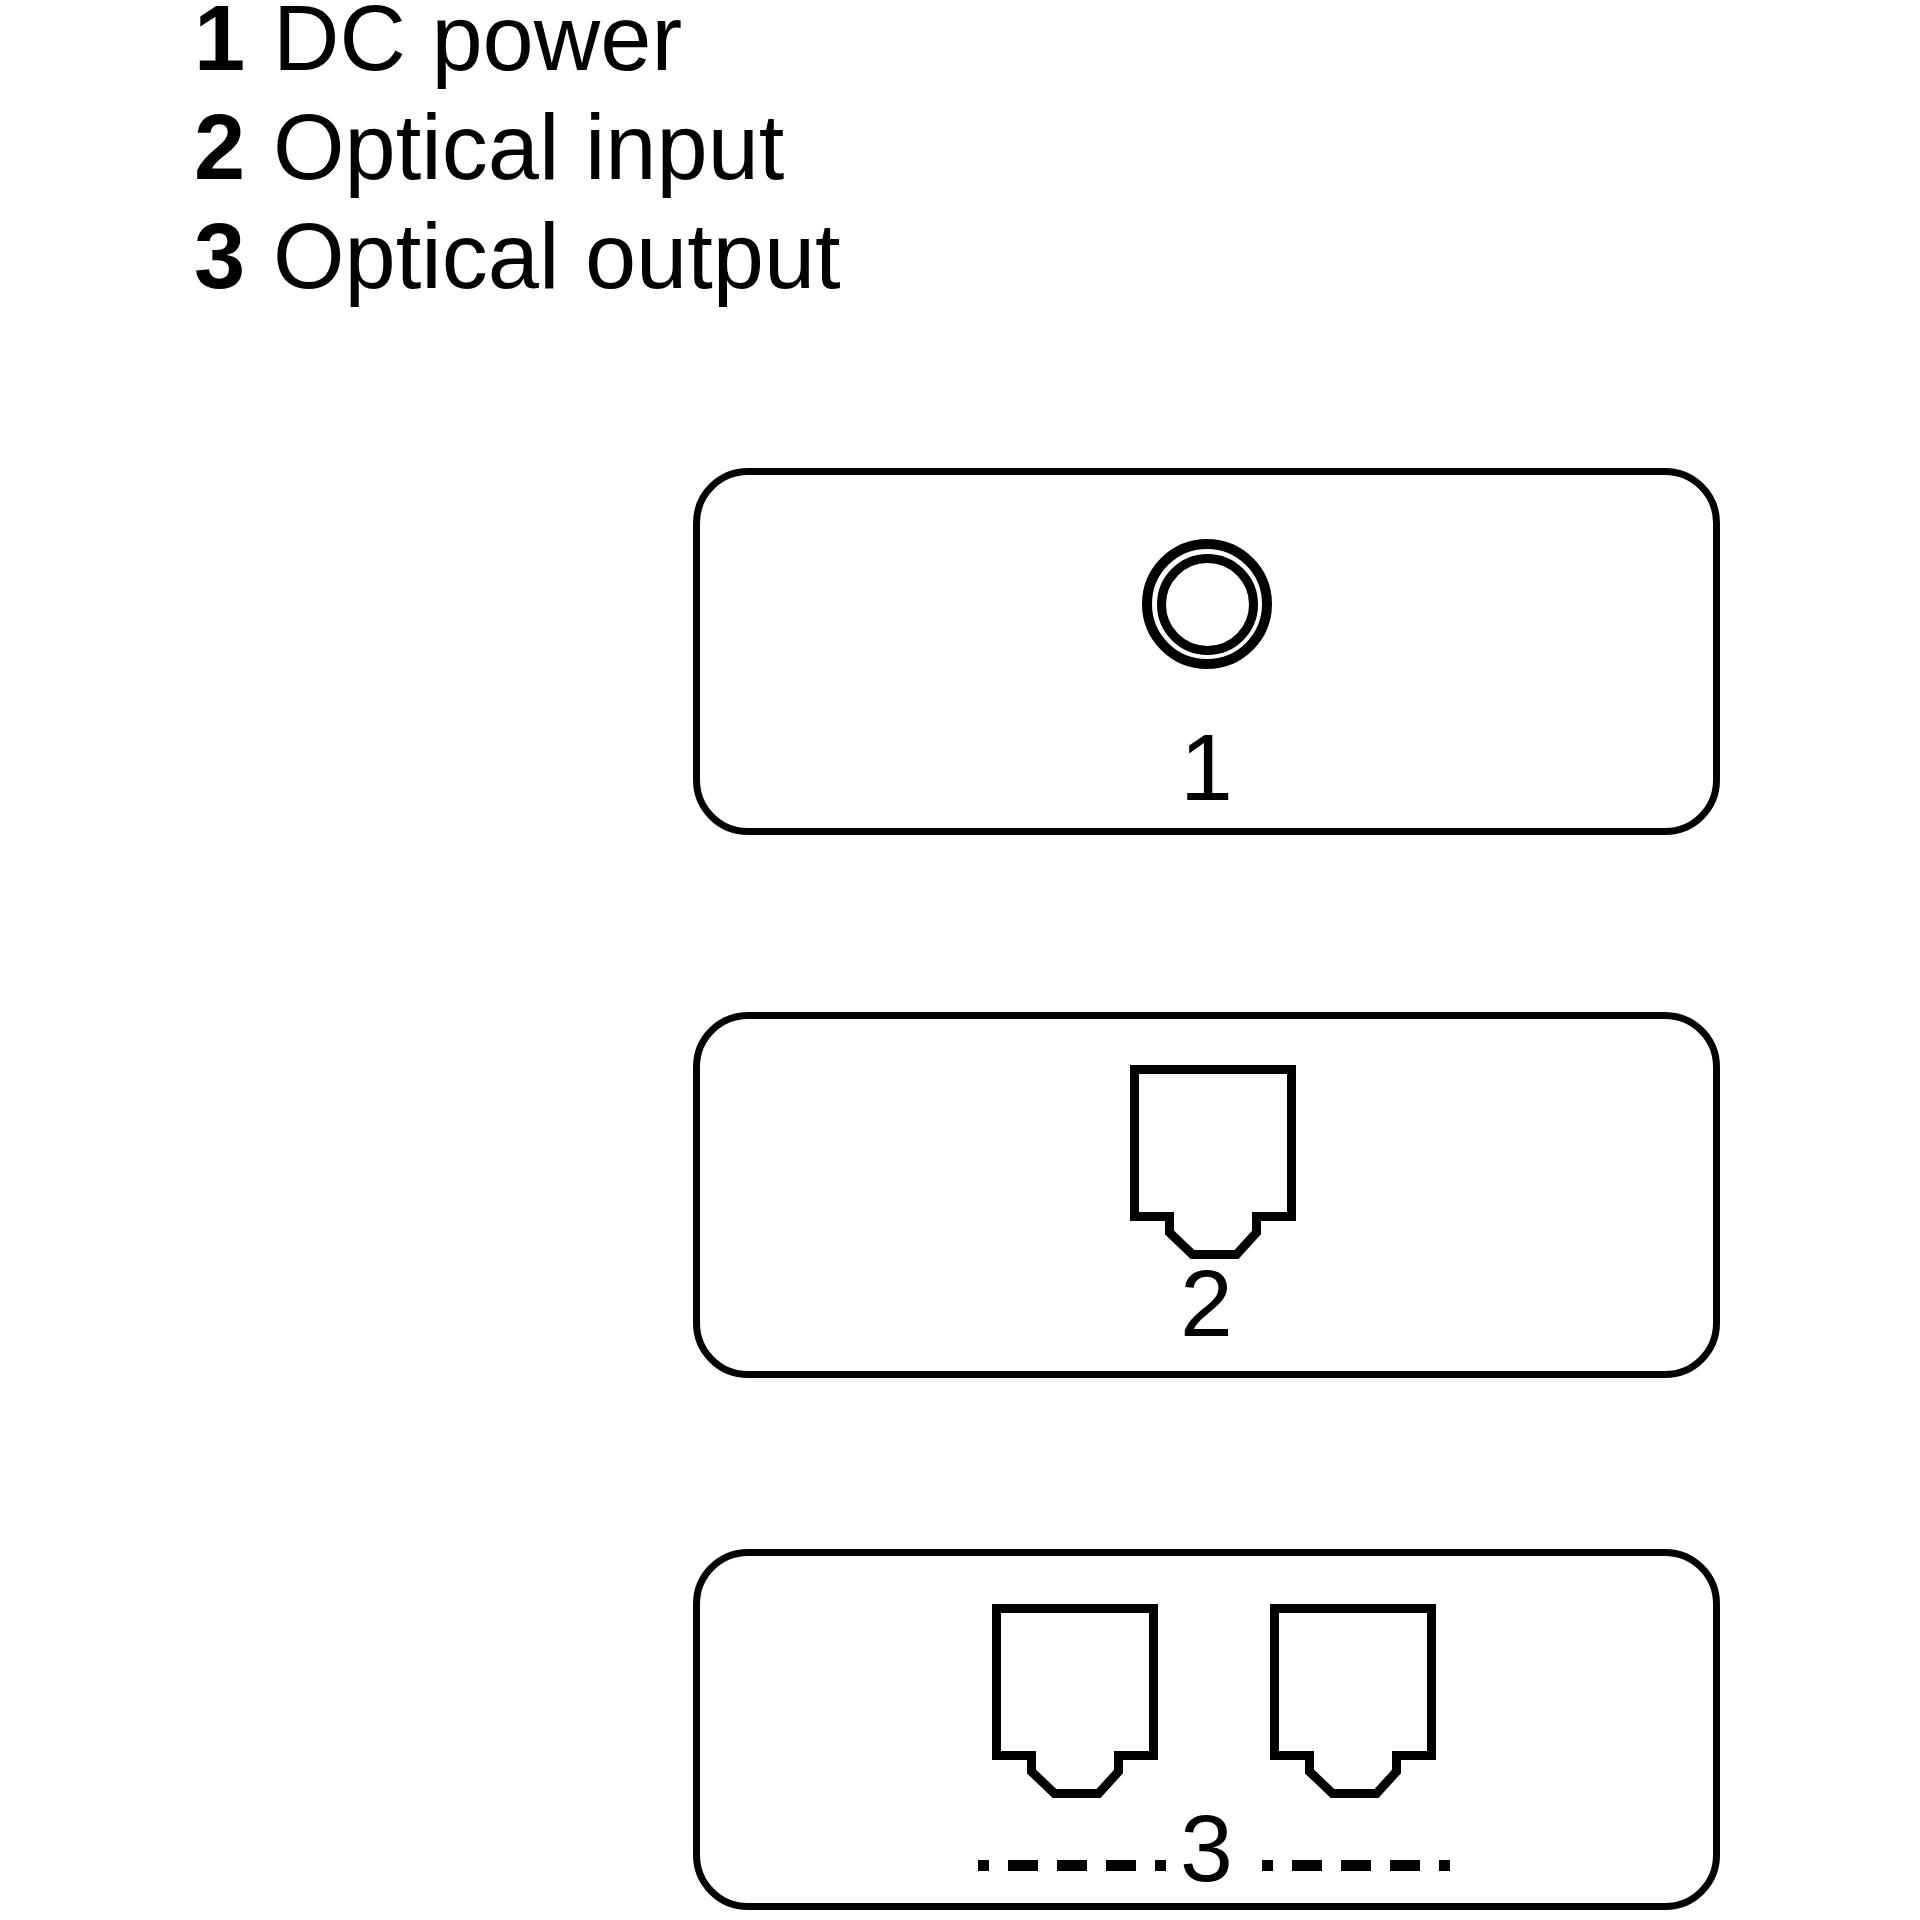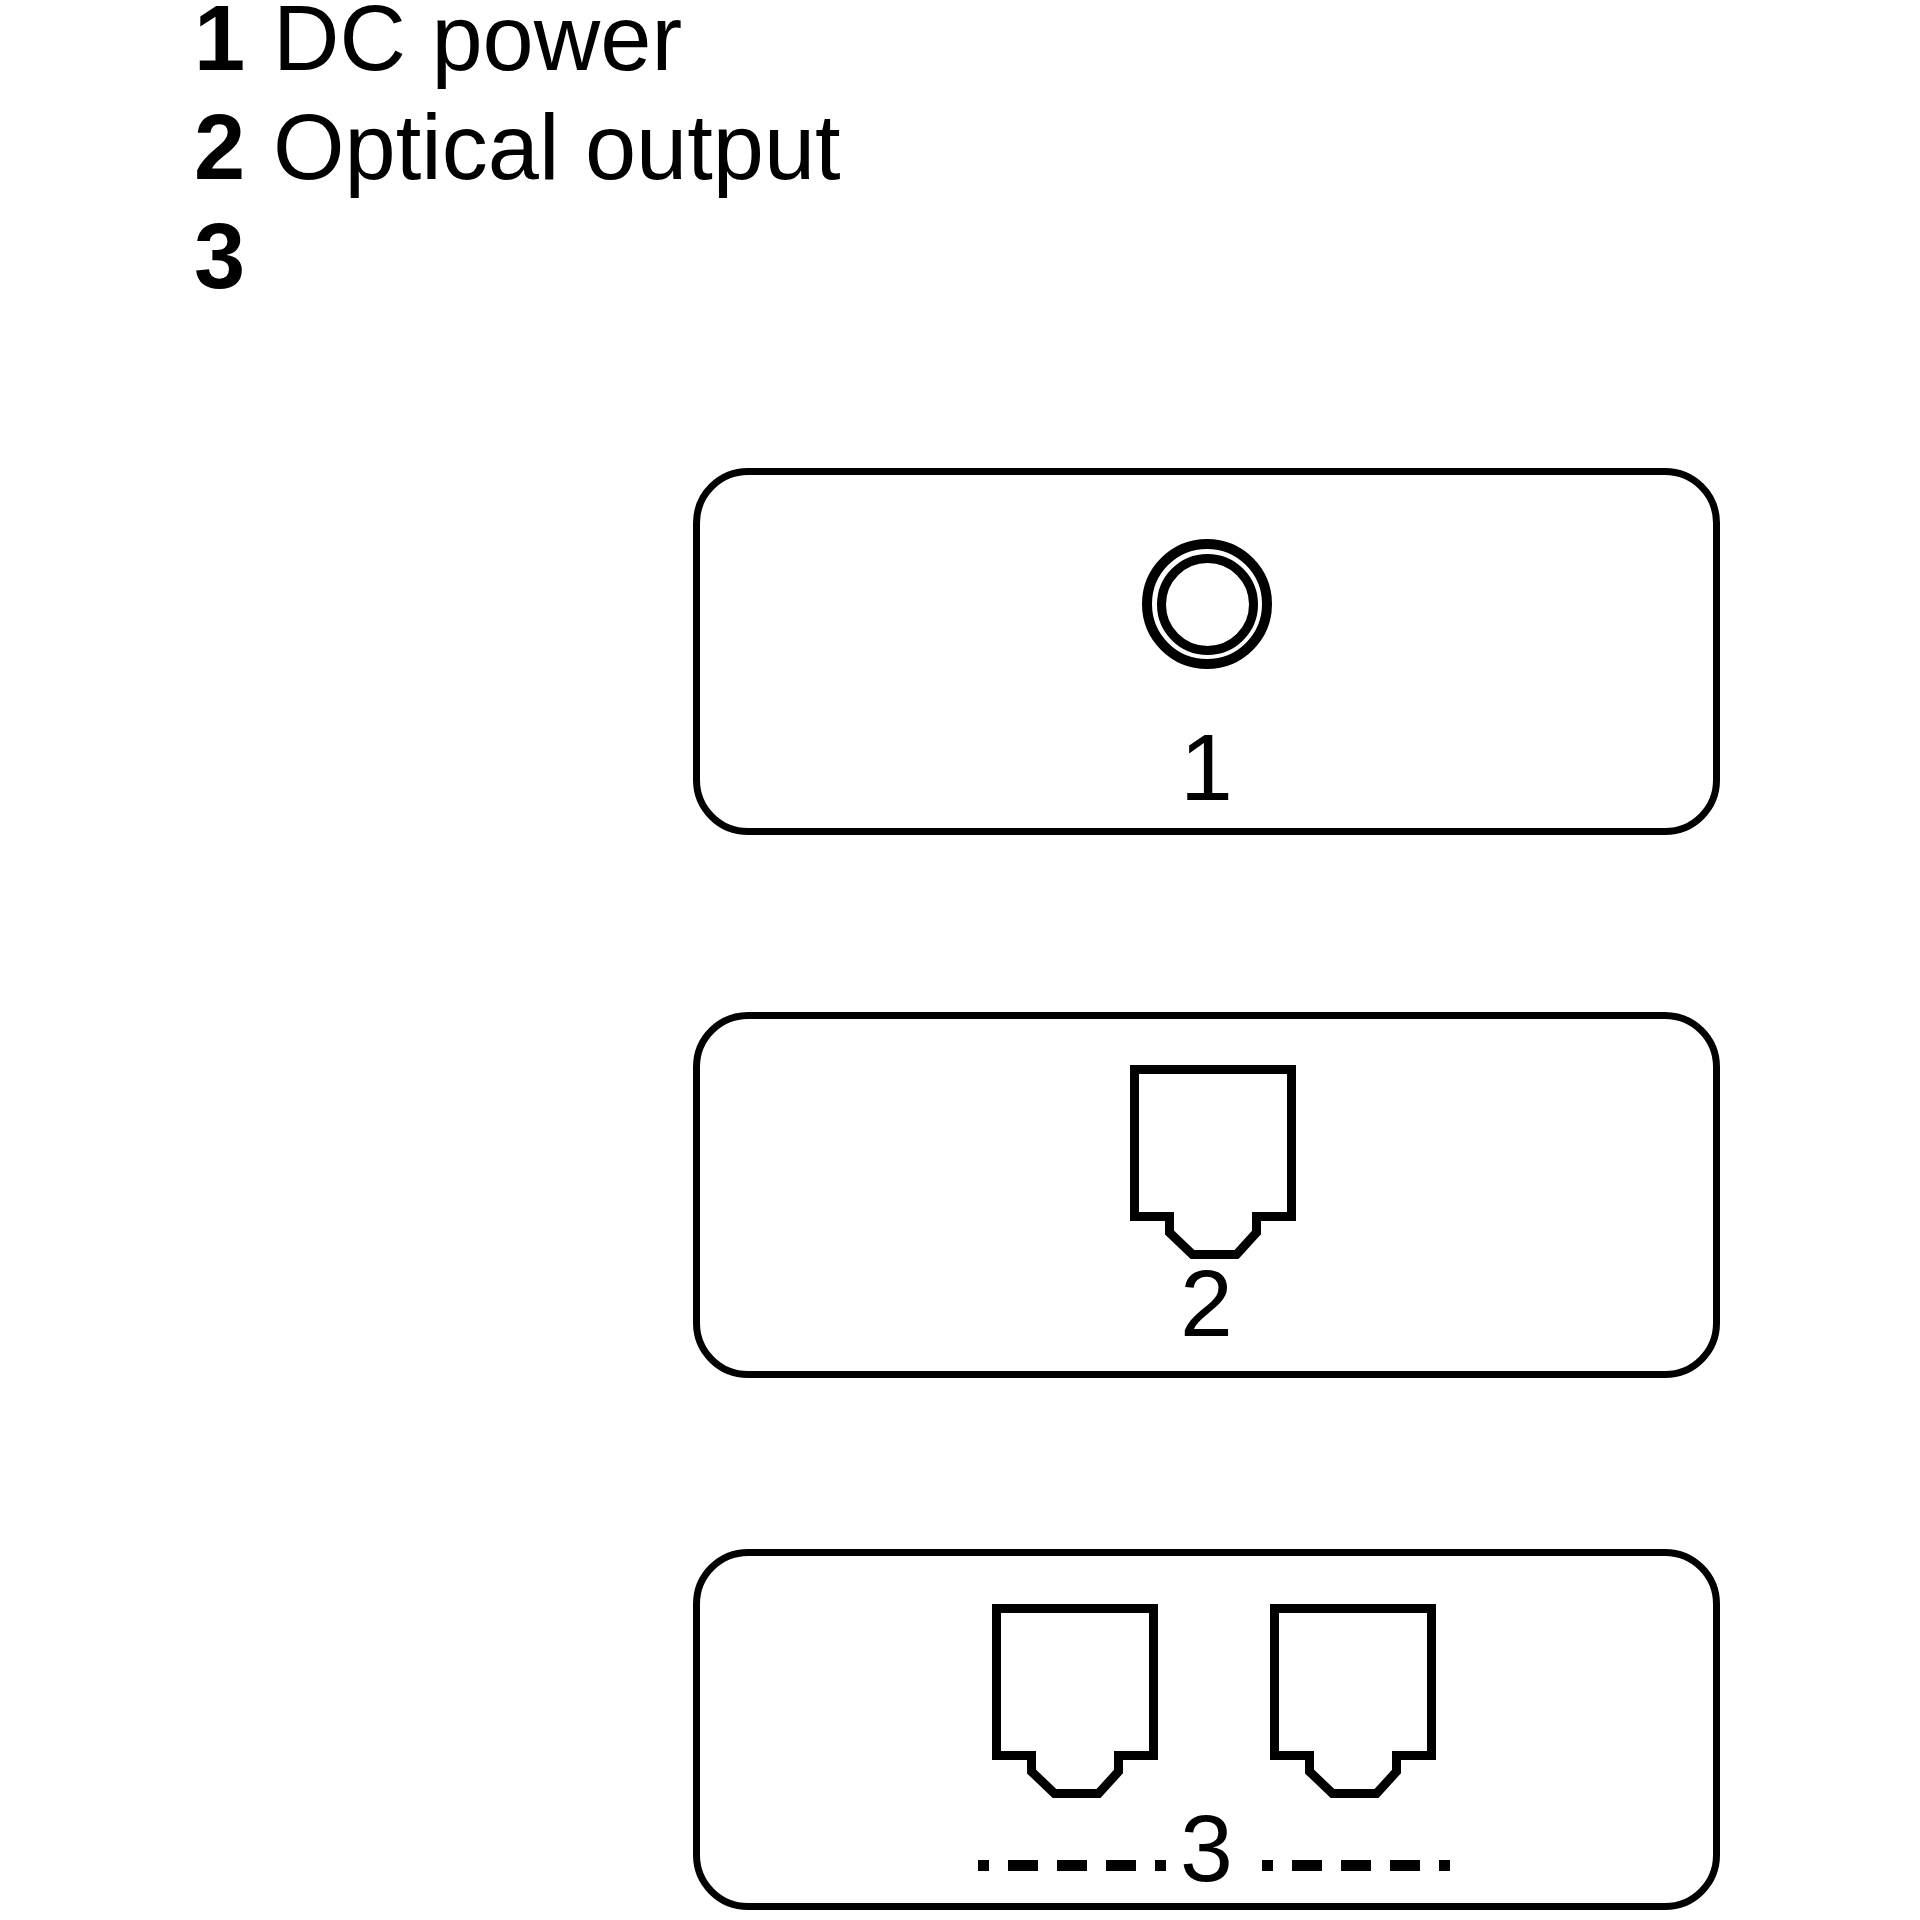--- a/index.html
+++ b/index.html
@@ -110,24 +110,25 @@
 
 <div class="canvas">
 
   <div class="legend">
     <div class="legend-row">
       <span class="legend-num">1</span>
       <span class="legend-desc">DC power</span>
     </div>
     <div class="legend-row">
       <span class="legend-num">2</span>
-      <span class="legend-desc">Optical output</span>
+      <span class="legend-desc">Optical input</span>
     </div>
     <div class="legend-row">
       <span class="legend-num">3</span>
+      <span class="legend-desc">Optical output</span>
     </div>
   </div>
 
   <div class="panel panel-1">
     <div class="jack">
       <div class="jack-inner"></div>
     </div>
     <div class="panel-label">1</div>
   </div>
 

